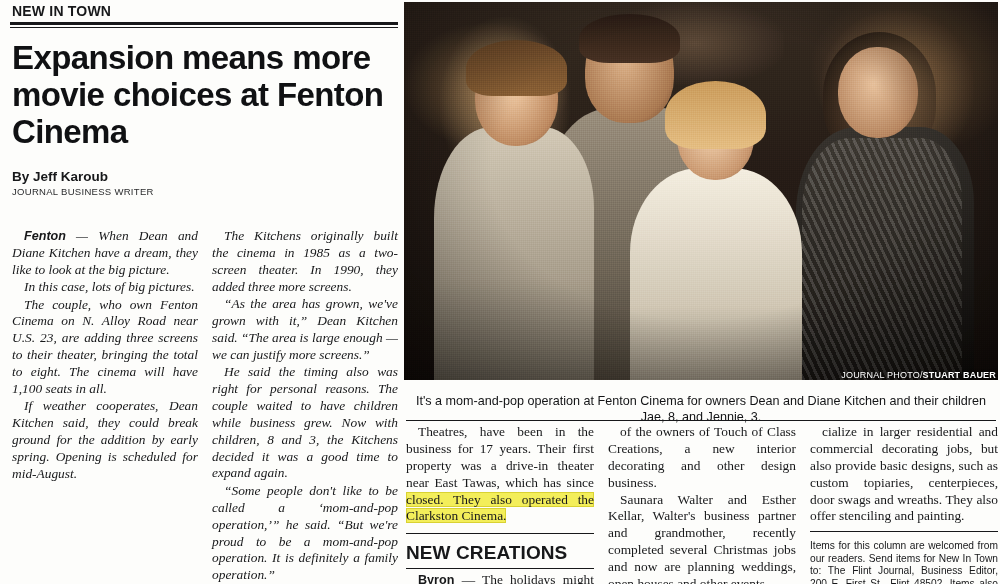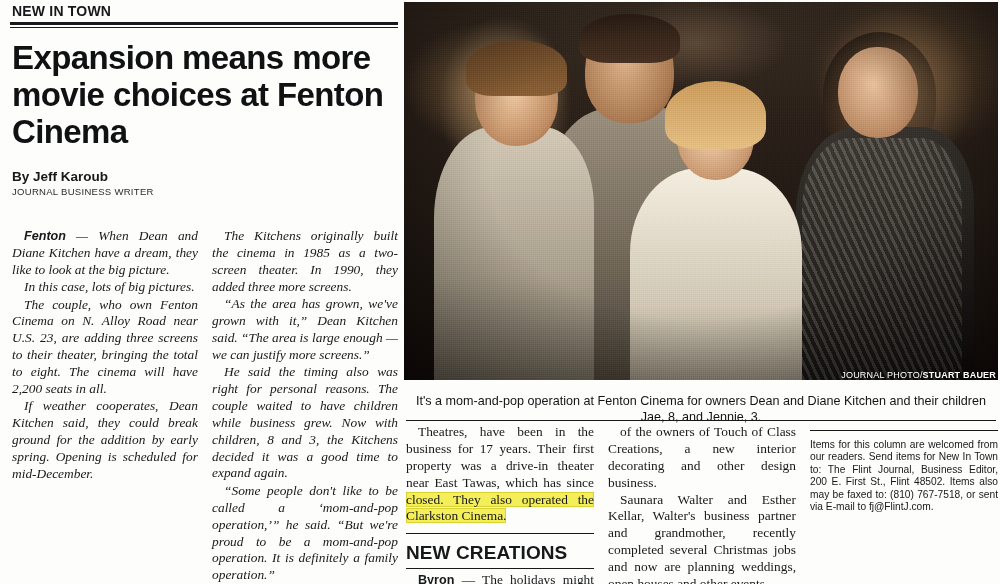--- a/index.html
+++ b/index.html
@@ -319,22 +319,22 @@
 
     <div class="headline">Expansion means more movie choices at Fenton Cinema</div>
 
     <div class="byline">By Jeff Karoub</div>
     <div class="byline-sub">JOURNAL BUSINESS WRITER</div>
 
     <div class="cols-2">
       <div class="col">
         <p class="first"><span class="lead-word">Fenton</span><span> — When Dean and Diane Kitchen have a dream, they like to look at the big picture.</span></p>
         <p>In this case, lots of big pictures.</p>
-        <p>The couple, who own Fenton Cinema on N. Alloy Road near U.S. 23, are adding three screens to their theater, bringing the total to eight. The cinema will have 2,200 seats in all.</p>
-        <p>If weather cooperates, Dean Kitchen said, they could break ground for the addition by early spring. Opening is scheduled for mid-December.</p>
+        <p>The couple, who own Fenton Cinema on N. Alloy Road near U.S. 23, are adding three screens to their theater, bringing the total to eight. The cinema will have 1,100 seats in all.</p>
+        <p>If weather cooperates, Dean Kitchen said, they could break ground for the addition by early spring. Opening is scheduled for mid-August.</p>
 
       </div>
       <div class="col">
         <p>The Kitchens originally built the cinema in 1985 as a two-screen theater. In 1990, they added three more screens.</p>
         <p>“As the area has grown, we've grown with it,” Dean Kitchen said. “The area is large enough — we can justify more screens.”</p>
         <p>He said the timing also was right for personal reasons. The couple waited to have children while business grew. Now with children, 8 and 3, the Kitchens decided it was a good time to expand again.</p>
         <p>“Some people don't like to be called a ‘mom-and-pop operation,’” he said. “But we're proud to be a mom-and-pop operation. It is definitely a family operation.”</p>
 
       </div>
     </div>
@@ -385,19 +385,20 @@
 
     </div>
 
     <div class="rcol">
       <p>of the owners of Touch of Class Creations, a new interior decorating and other design business.</p>
       <p>Saunara Walter and Esther Kellar, Walter's business partner and grandmother, recently completed several Christmas jobs and now are planning weddings, open houses and other events.</p>
 
     </div>
 
     <div class="rcol">
+      <p>cialize in larger residential and commercial decorating jobs, but also provide basic designs, such as custom topiaries, centerpieces, door swags and wreaths. They also offer stenciling and painting.</p>
       <div class="boxnote-rule"></div>
       <div class="boxnote">Items for this column are welcomed from our readers. Send items for New In Town to: The Flint Journal, Business Editor, 200 E. First St., Flint 48502. Items also may be faxed to: (810) 767-7518, or sent via E-mail to fj@FlintJ.com.</div>
     </div>
 
   </div>
 
 </div>
 
 </body></html>

